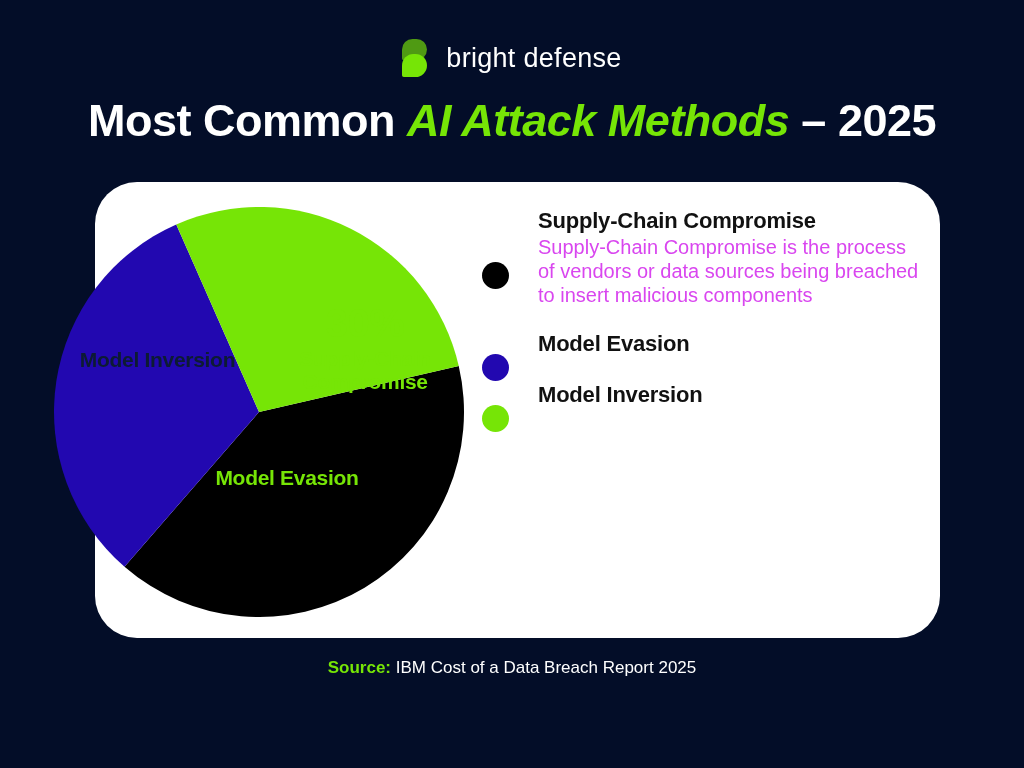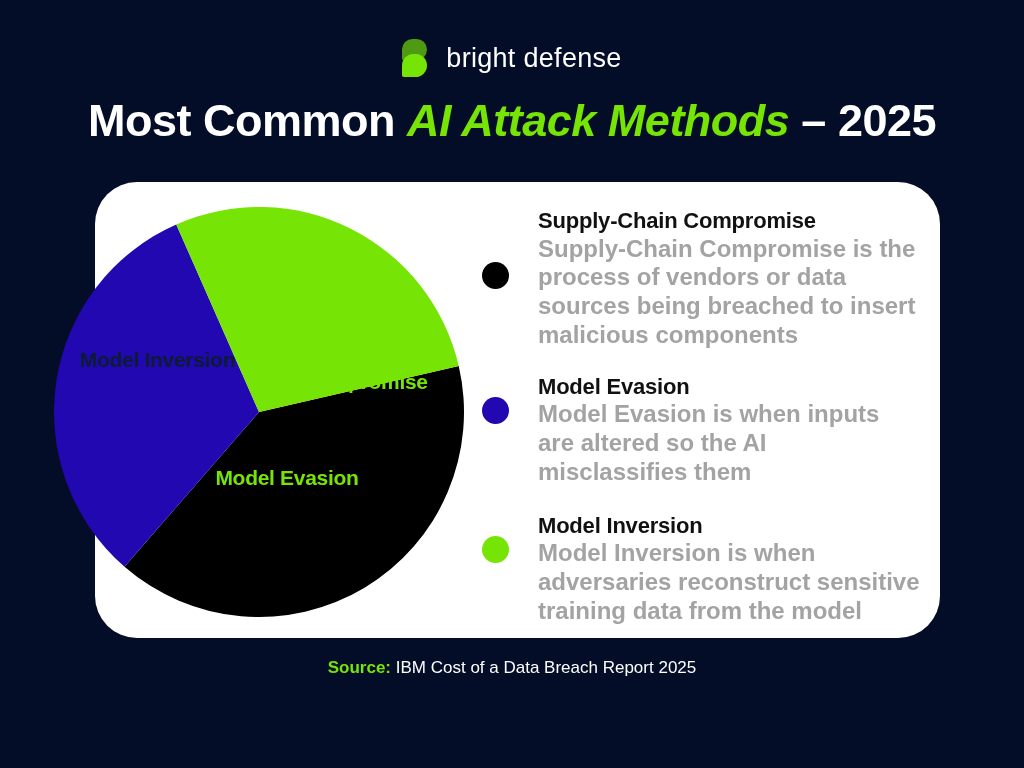--- a/index.html
+++ b/index.html
@@ -163,25 +163,24 @@
     border-radius: 50%;
   }
   .legend-title {
     font-size: 22px;
     font-weight: bold;
     color: #111111;
     line-height: 1.16;
     letter-spacing: -0.2px;
   }
   .legend-desc {
-    font-size: 24px;
-    color: #a3a3a3;
+    font-size: 20px;
+    color: #d946ef;
     line-height: 1.2;
     margin-top: 1px;
-    font-weight: bold;
   }
   #legend-item-0 { margin-bottom: 24px; }
   #legend-item-0 .legend-dot { top: 54px; }
   #legend-item-1 { margin-bottom: 26px; }
   #legend-item-1 .legend-dot { top: 23px; }
   #legend-item-2 .legend-dot { top: 23px; }
 
   
   #source {
     position: absolute;
@@ -238,24 +237,22 @@
 
   <div class="legend-item" id="legend-item-0">
     <span class="legend-dot" style="background:#000000"></span>
     <div class="legend-title">Supply-Chain Compromise</div>
     <div class="legend-desc">Supply-Chain Compromise is the process of vendors or data sources being breached to insert malicious components</div>
   </div>
 
   <div class="legend-item" id="legend-item-1">
     <span class="legend-dot" style="background:#2208b0"></span>
     <div class="legend-title">Model Evasion</div>
-    <div class="legend-desc">Model Evasion is when inputs are altered so the AI misclassifies them</div>
   </div>
 
   <div class="legend-item" id="legend-item-2">
     <span class="legend-dot" style="background:#76e506"></span>
     <div class="legend-title">Model Inversion</div>
-    <div class="legend-desc">Model Inversion is when adversaries reconstruct sensitive training data from the model</div>
   </div>
 
 </div>
 
 <div id="source"><span class="src-label">Source:</span><span class="src-text"> IBM Cost of a Data Breach Report 2025</span></div>
 
 </body></html>

